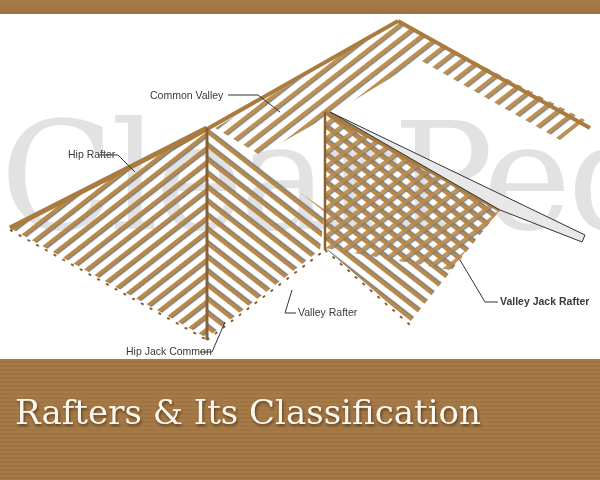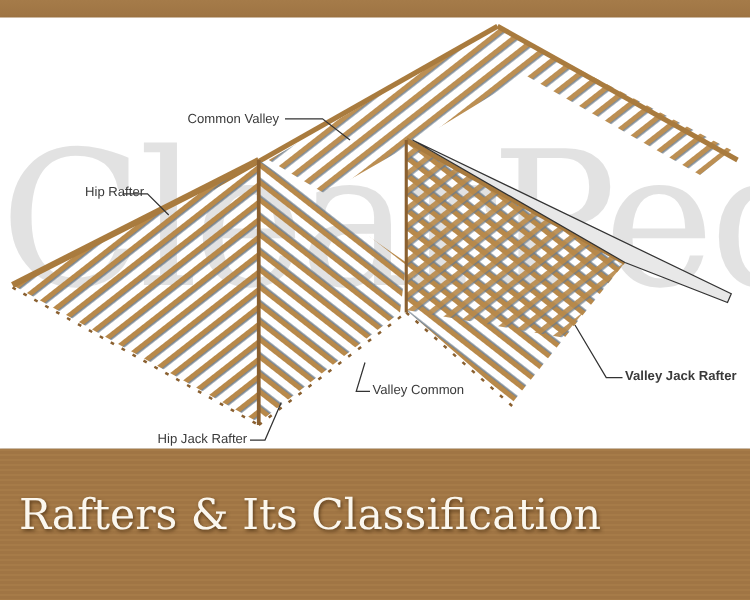--- a/index.html
+++ b/index.html
@@ -85,19 +85,19 @@
 
     <polyline points="228,95 258,95 280,112" fill="none" stroke="#333" stroke-width="1"></polyline>
     <polyline points="98,155 118,155 135,172" fill="none" stroke="#333" stroke-width="1"></polyline>
     <polyline points="296,313 285,313 292,290" fill="none" stroke="#333" stroke-width="1"></polyline>
     <polyline points="200,352 212,352 225,322" fill="none" stroke="#333" stroke-width="1"></polyline>
     <polyline points="498,302 485,302 460,260" fill="none" stroke="#333" stroke-width="1"></polyline>
   </svg>
 
   <span class="label" style="left:150px; top:75px;">Common Valley</span>
   <span class="label" style="left:48px; top:134px;padding-left:20px;">Hip Rafter</span>
-  <span class="label" style="left:298px; top:292px;">Valley Common</span>
-  <span class="label" style="left:126px; top:331px;">Hip Jack Rafter</span>
+  <span class="label" style="left:298px; top:292px;">Valley Rafter</span>
+  <span class="label" style="left:126px; top:331px;">Hip Jack Common</span>
   <span class="label" style="left:500px; top:281px;font-weight:bold;">Valley  Jack Rafter</span>
 </div>
 
 <div class="bottom"></div>
 <div class="title">Rafters &amp; Its Classification</div>
 
 </body></html>

